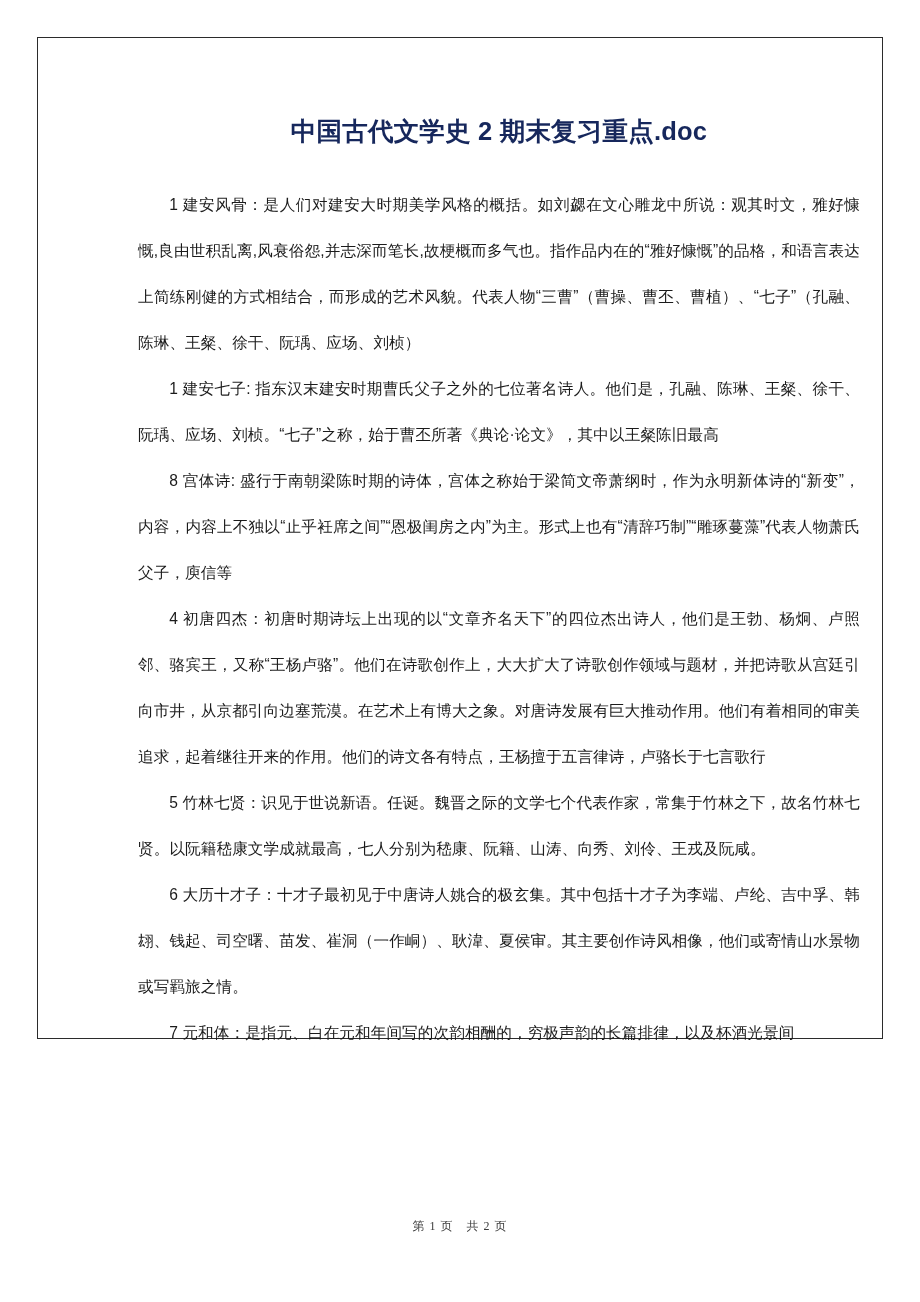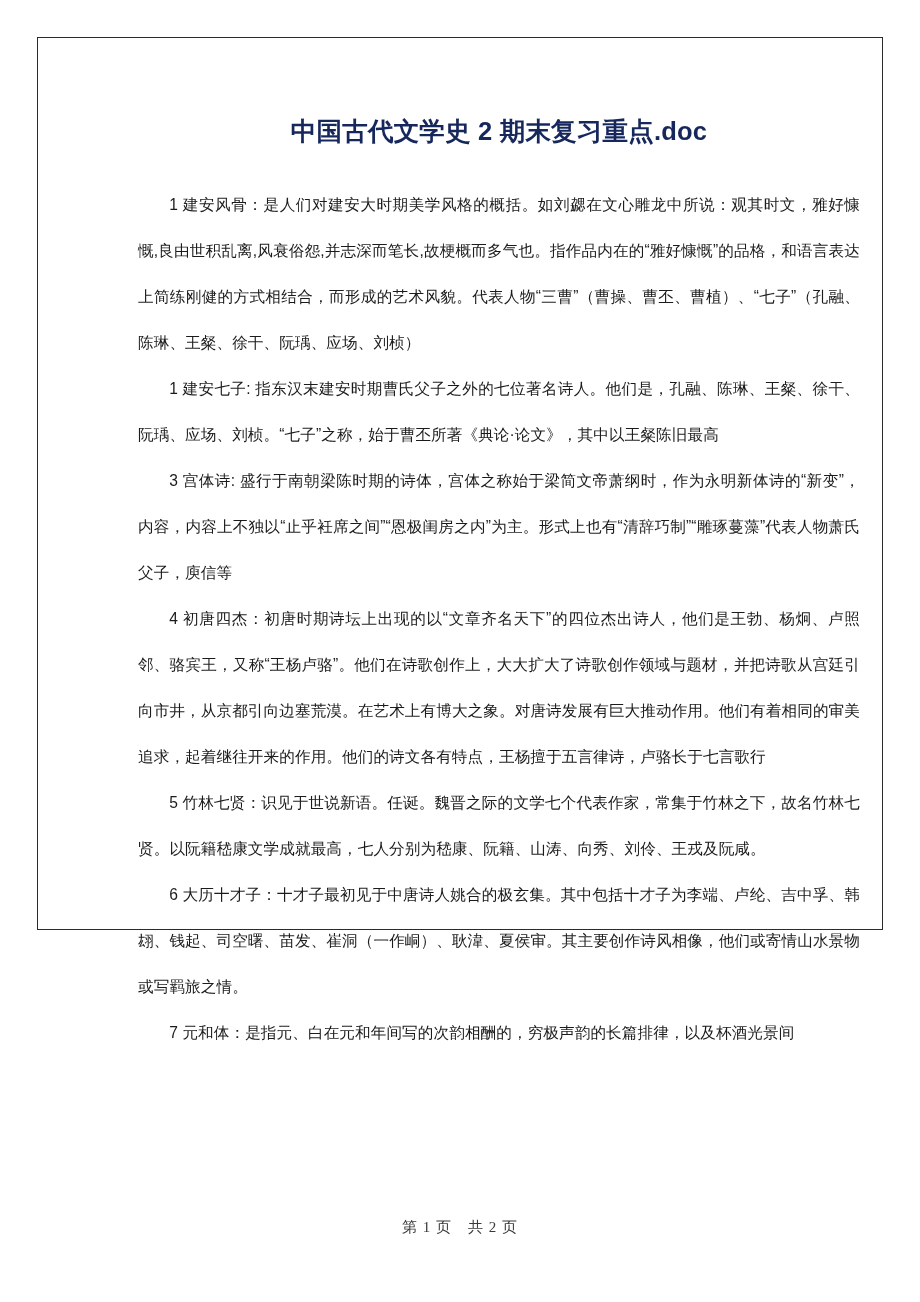--- a/index.html
+++ b/index.html
@@ -15,21 +15,21 @@
     color: #000000;
     overflow: hidden;
   }
 
   
   #page-frame {
     position: absolute;
     left: 37px;
     top: 37px;
     width: 846px;
-    height: 893px;
+    height: 1002px;
     border: 1.6px solid #2b2b2b;
     box-sizing: border-box;
     background: #ffffff;
   }
 
   
   #doc-body {
     position: absolute;
     left: 100px;
     top: 78px;
@@ -58,38 +58,38 @@
     word-break: break-all;
   }
 
   #page-footer {
     position: absolute;
     left: 0;
     right: 0;
     top: 1180px;
     text-align: center;
     font-family: "Liberation Serif", "DejaVu Serif", serif;
-    font-size: 15px;
+    font-size: 12px;
     color: #3a3a3a;
     letter-spacing: 1px;
     white-space: pre;
   }
 </style>
 </head>
 <body>
 
 <div id="page-frame">
 
   <div id="doc-body">
 
     <h1 id="doc-title">中国古代文学史 2 期末复习重点.doc</h1>
 
     <p class="para">1 建安风骨：是人们对建安大时期美学风格的概括。如刘勰在文心雕龙中所说：观其时文，雅好慷慨,良由世积乱离,风衰俗怨,并志深而笔长,故梗概而多气也。指作品内在的“雅好慷慨”的品格，和语言表达上简练刚健的方式相结合，而形成的艺术风貌。代表人物“三曹”（曹操、曹丕、曹植）、“七子”（孔融、陈琳、王粲、徐干、阮瑀、应场、刘桢）</p>
     <p class="para">1 建安七子: 指东汉末建安时期曹氏父子之外的七位著名诗人。他们是，孔融、陈琳、王粲、徐干、阮瑀、应场、刘桢。“七子”之称，始于曹丕所著《典论·论文》，其中以王粲陈旧最高</p>
-    <p class="para">3 宫体诗: 盛行于南朝梁陈时期的诗体，宫体之称始于梁简文帝萧纲时，作为永明新体诗的“新变”，内容，内容上不独以“止乎衽席之间”“恩极闺房之内”为主。形式上也有“清辞巧制”“雕琢蔓藻”代表人物萧氏父子，庾信等</p>
+    <p class="para">8 宫体诗: 盛行于南朝梁陈时期的诗体，宫体之称始于梁简文帝萧纲时，作为永明新体诗的“新变”，内容，内容上不独以“止乎衽席之间”“恩极闺房之内”为主。形式上也有“清辞巧制”“雕琢蔓藻”代表人物萧氏父子，庾信等</p>
     <p class="para">4 初唐四杰：初唐时期诗坛上出现的以“文章齐名天下”的四位杰出诗人，他们是王勃、杨炯、卢照邻、骆宾王，又称“王杨卢骆”。他们在诗歌创作上，大大扩大了诗歌创作领域与题材，并把诗歌从宫廷引向市井，从京都引向边塞荒漠。在艺术上有博大之象。对唐诗发展有巨大推动作用。他们有着相同的审美追求，起着继往开来的作用。他们的诗文各有特点，王杨擅于五言律诗，卢骆长于七言歌行</p>
     <p class="para">5 竹林七贤：识见于世说新语。任诞。魏晋之际的文学七个代表作家，常集于竹林之下，故名竹林七贤。以阮籍嵇康文学成就最高，七人分别为嵇康、阮籍、山涛、向秀、刘伶、王戎及阮咸。</p>
     <p class="para">6 大历十才子：十才子最初见于中唐诗人姚合的极玄集。其中包括十才子为李端、卢纶、吉中孚、韩翃、钱起、司空曙、苗发、崔洞（一作峒）、耿湋、夏侯审。其主要创作诗风相像，他们或寄情山水景物或写羁旅之情。</p>
     <p class="para">7 元和体：是指元、白在元和年间写的次韵相酬的，穷极声韵的长篇排律，以及杯酒光景间</p>
 
   </div>
 
   <div id="page-footer">第 1 页　共 2 页</div>
 
 </div>

